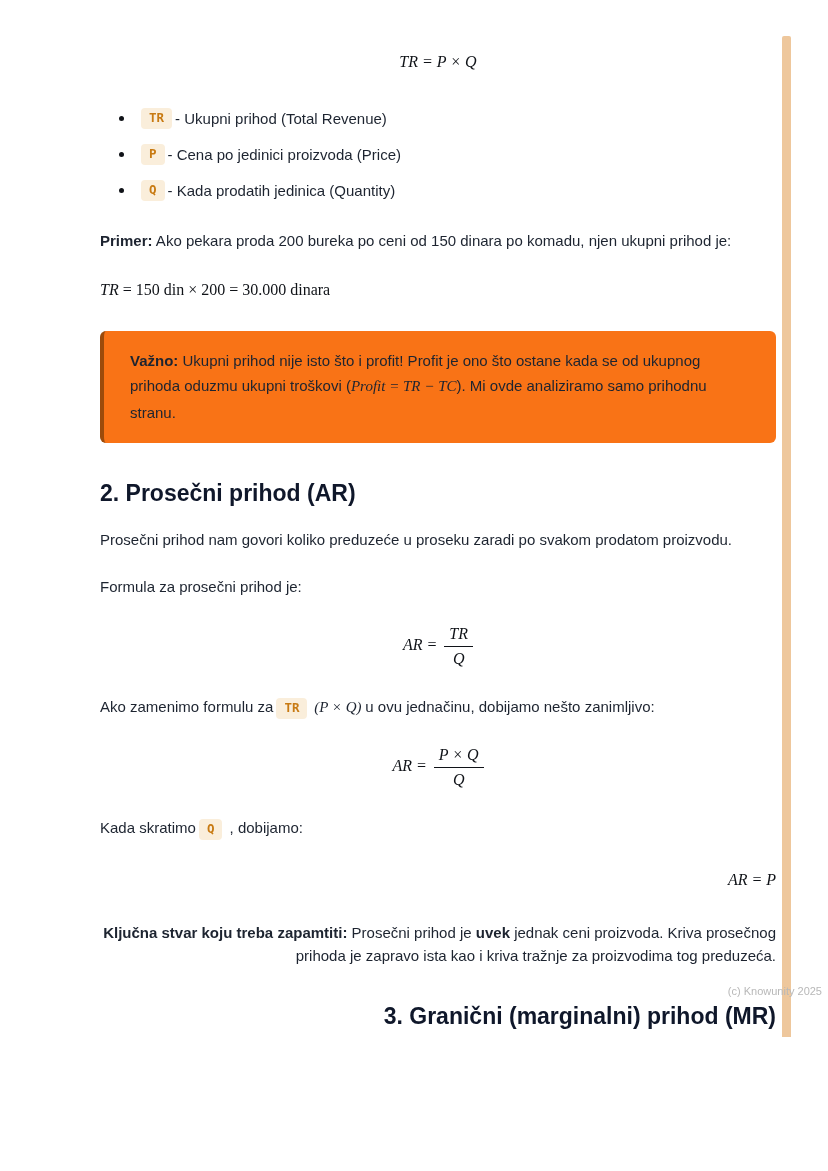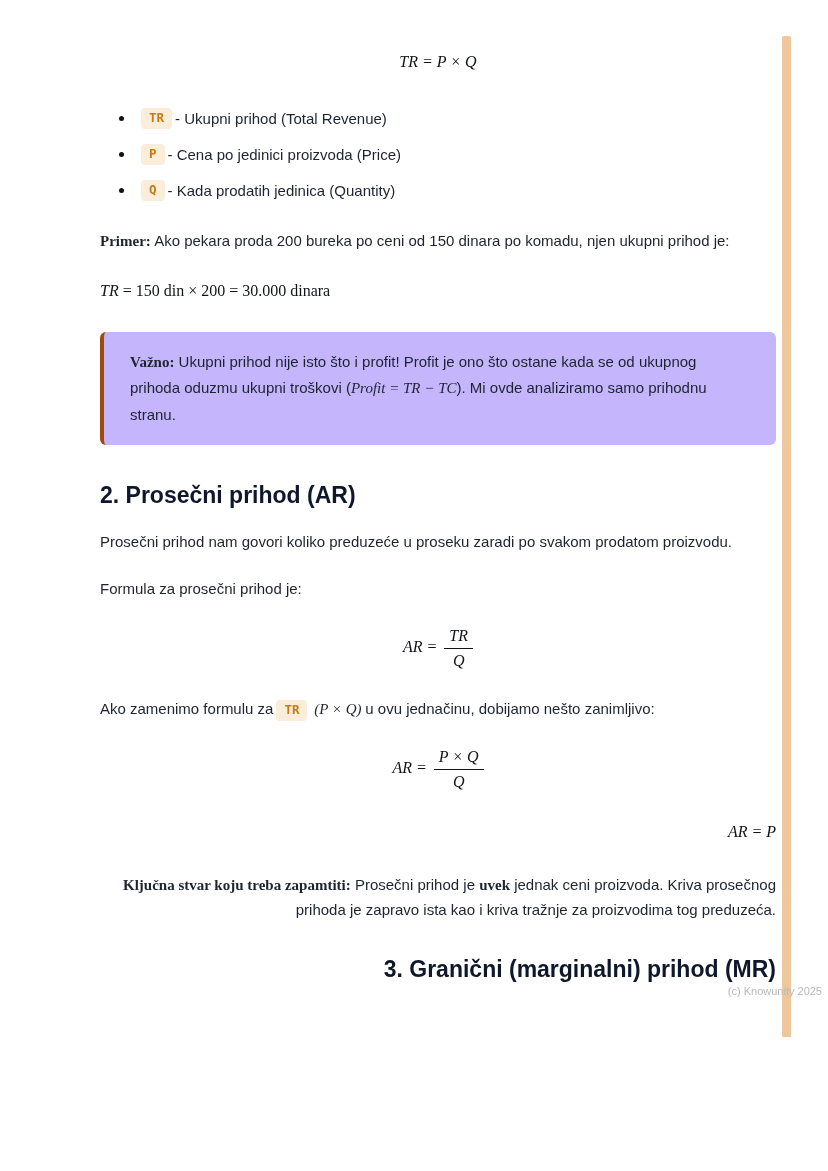--- a/index.html
+++ b/index.html
@@ -62,26 +62,26 @@
     line-height: 1.35;
   }
 
   
   .para { margin-top: 26px; text-align: justify; }
   .mt20 { margin-top: 20px; }
   .mt24 { margin-top: 24px; }
   .mt26 { margin-top: 26px; }
   .mt28 { margin-top: 28px; text-align: right; }
 
-  b { font-weight: bold; font-family: Liberation Serif, serif; }
+  b { font-weight: bold; }
 
   
   .callout {
     margin-top: 28px;
-    background: #c4b5fd;
+    background: #f97316;
     border-left: 4px solid #9c4b0b;
     border-radius: 6px;
     padding: 17px 26px;
     line-height: 1.72;
     text-align: left;
   }
 
   
   .heading {
     color: #0f172a;
@@ -157,20 +157,21 @@
     <div class="formula-block center mt26">
       <span class="mvar">AR =</span><span class="frac"><span class="num mvar">TR</span><span class="den mvar">Q</span></span>
     </div>
 
     <p class="para"><span>Ako zamenimo formulu za</span><span class="badge">TR</span><span class="mvar"> (P × Q) </span><span>u ovu jednačinu, dobijamo nešto zanimljivo:</span></p>
 
     <div class="formula-block center mt26">
       <span class="mvar">AR =</span><span class="frac"><span class="num mvar">P × Q</span><span class="den mvar">Q</span></span>
     </div>
 
+    <p class="para"><span>Kada skratimo</span><span class="badge">Q</span><span> , dobijamo:</span></p>
 
     <div class="formula-block center mt28">
       <span class="mvar">AR = P</span>
     </div>
 
     <p class="para mt28"><b>Ključna stvar koju treba zapamtiti:</b><span> Prosečni prihod je </span><b>uvek</b><span> jednak ceni proizvoda. Kriva prosečnog prihoda je zapravo ista kao i kriva tražnje za proizvodima tog preduzeća.</span></p>
 
     <h2 class="heading heading-last">3. Granični (marginalni) prihod (MR)</h2>
 
   </div>

